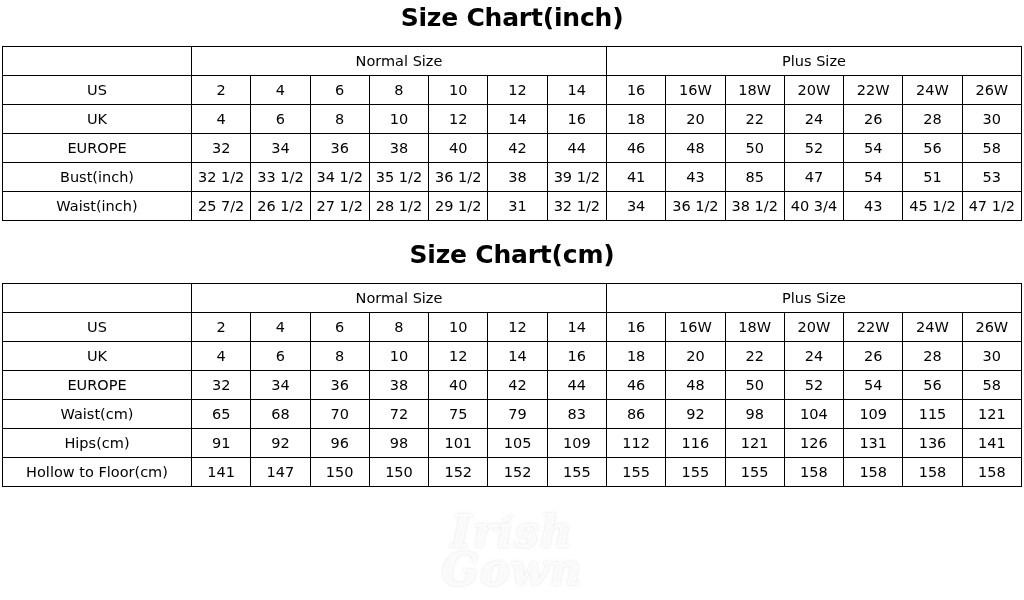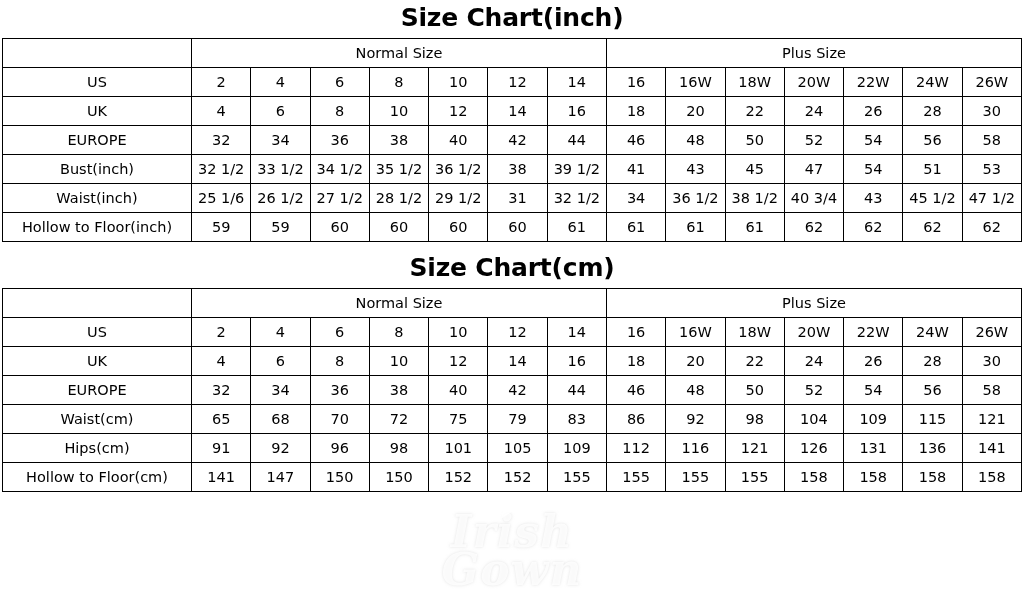--- a/index.html
+++ b/index.html
@@ -24,21 +24,21 @@
     font-weight: bold;
     font-size: 25px;
     font-family: "DejaVu Sans", sans-serif;
     letter-spacing: -0.2px;
     line-height: 34px;
     padding: 1px 0 3px 0;
   }
   table.size-table {
     border-collapse: collapse;
     width: 1020px;
-    margin: 0 2px;
+    margin: 8px 2px;
     table-layout: fixed;
   }
   table.size-table td, table.size-table th {
     border: 1px solid #000000;
     text-align: center;
     font-size: 14.5px;
     height: 28px;
     padding: 0;
     font-weight: normal;
     background: #ffffff;
@@ -160,59 +160,42 @@
             <td class="label-cell">Bust(inch)</td>
             <td class="data-cell">32 1/2</td>
             <td class="data-cell">33 1/2</td>
             <td class="data-cell">34 1/2</td>
             <td class="data-cell">35 1/2</td>
             <td class="data-cell">36 1/2</td>
             <td class="data-cell">38</td>
             <td class="data-cell">39 1/2</td>
             <td class="data-cell">41</td>
             <td class="data-cell">43</td>
-            <td class="data-cell">45</td>
+            <td class="data-cell">85</td>
             <td class="data-cell">47</td>
             <td class="data-cell">54</td>
             <td class="data-cell">51</td>
             <td class="data-cell">53</td>
           </tr>
           <tr>
             <td class="label-cell">Waist(inch)</td>
-            <td class="data-cell">25 1/6</td>
+            <td class="data-cell">25 7/2</td>
             <td class="data-cell">26 1/2</td>
             <td class="data-cell">27 1/2</td>
             <td class="data-cell">28 1/2</td>
             <td class="data-cell">29 1/2</td>
             <td class="data-cell">31</td>
             <td class="data-cell">32 1/2</td>
             <td class="data-cell">34</td>
             <td class="data-cell">36 1/2</td>
             <td class="data-cell">38 1/2</td>
             <td class="data-cell">40 3/4</td>
             <td class="data-cell">43</td>
             <td class="data-cell">45 1/2</td>
             <td class="data-cell">47 1/2</td>
-          </tr>
-          <tr>
-            <td class="label-cell">Hollow to Floor(inch)</td>
-            <td class="data-cell">59</td>
-            <td class="data-cell">59</td>
-            <td class="data-cell">60</td>
-            <td class="data-cell">60</td>
-            <td class="data-cell">60</td>
-            <td class="data-cell">60</td>
-            <td class="data-cell">61</td>
-            <td class="data-cell">61</td>
-            <td class="data-cell">61</td>
-            <td class="data-cell">61</td>
-            <td class="data-cell">62</td>
-            <td class="data-cell">62</td>
-            <td class="data-cell">62</td>
-            <td class="data-cell">62</td>
           </tr>
         </tbody>
       </table>
     </div>
     <div class="spacer"></div>
     <div class="chart-block">
       <div class="chart-title">Size Chart(cm)</div>
       <table class="size-table">
         <tbody>
           <tr>

